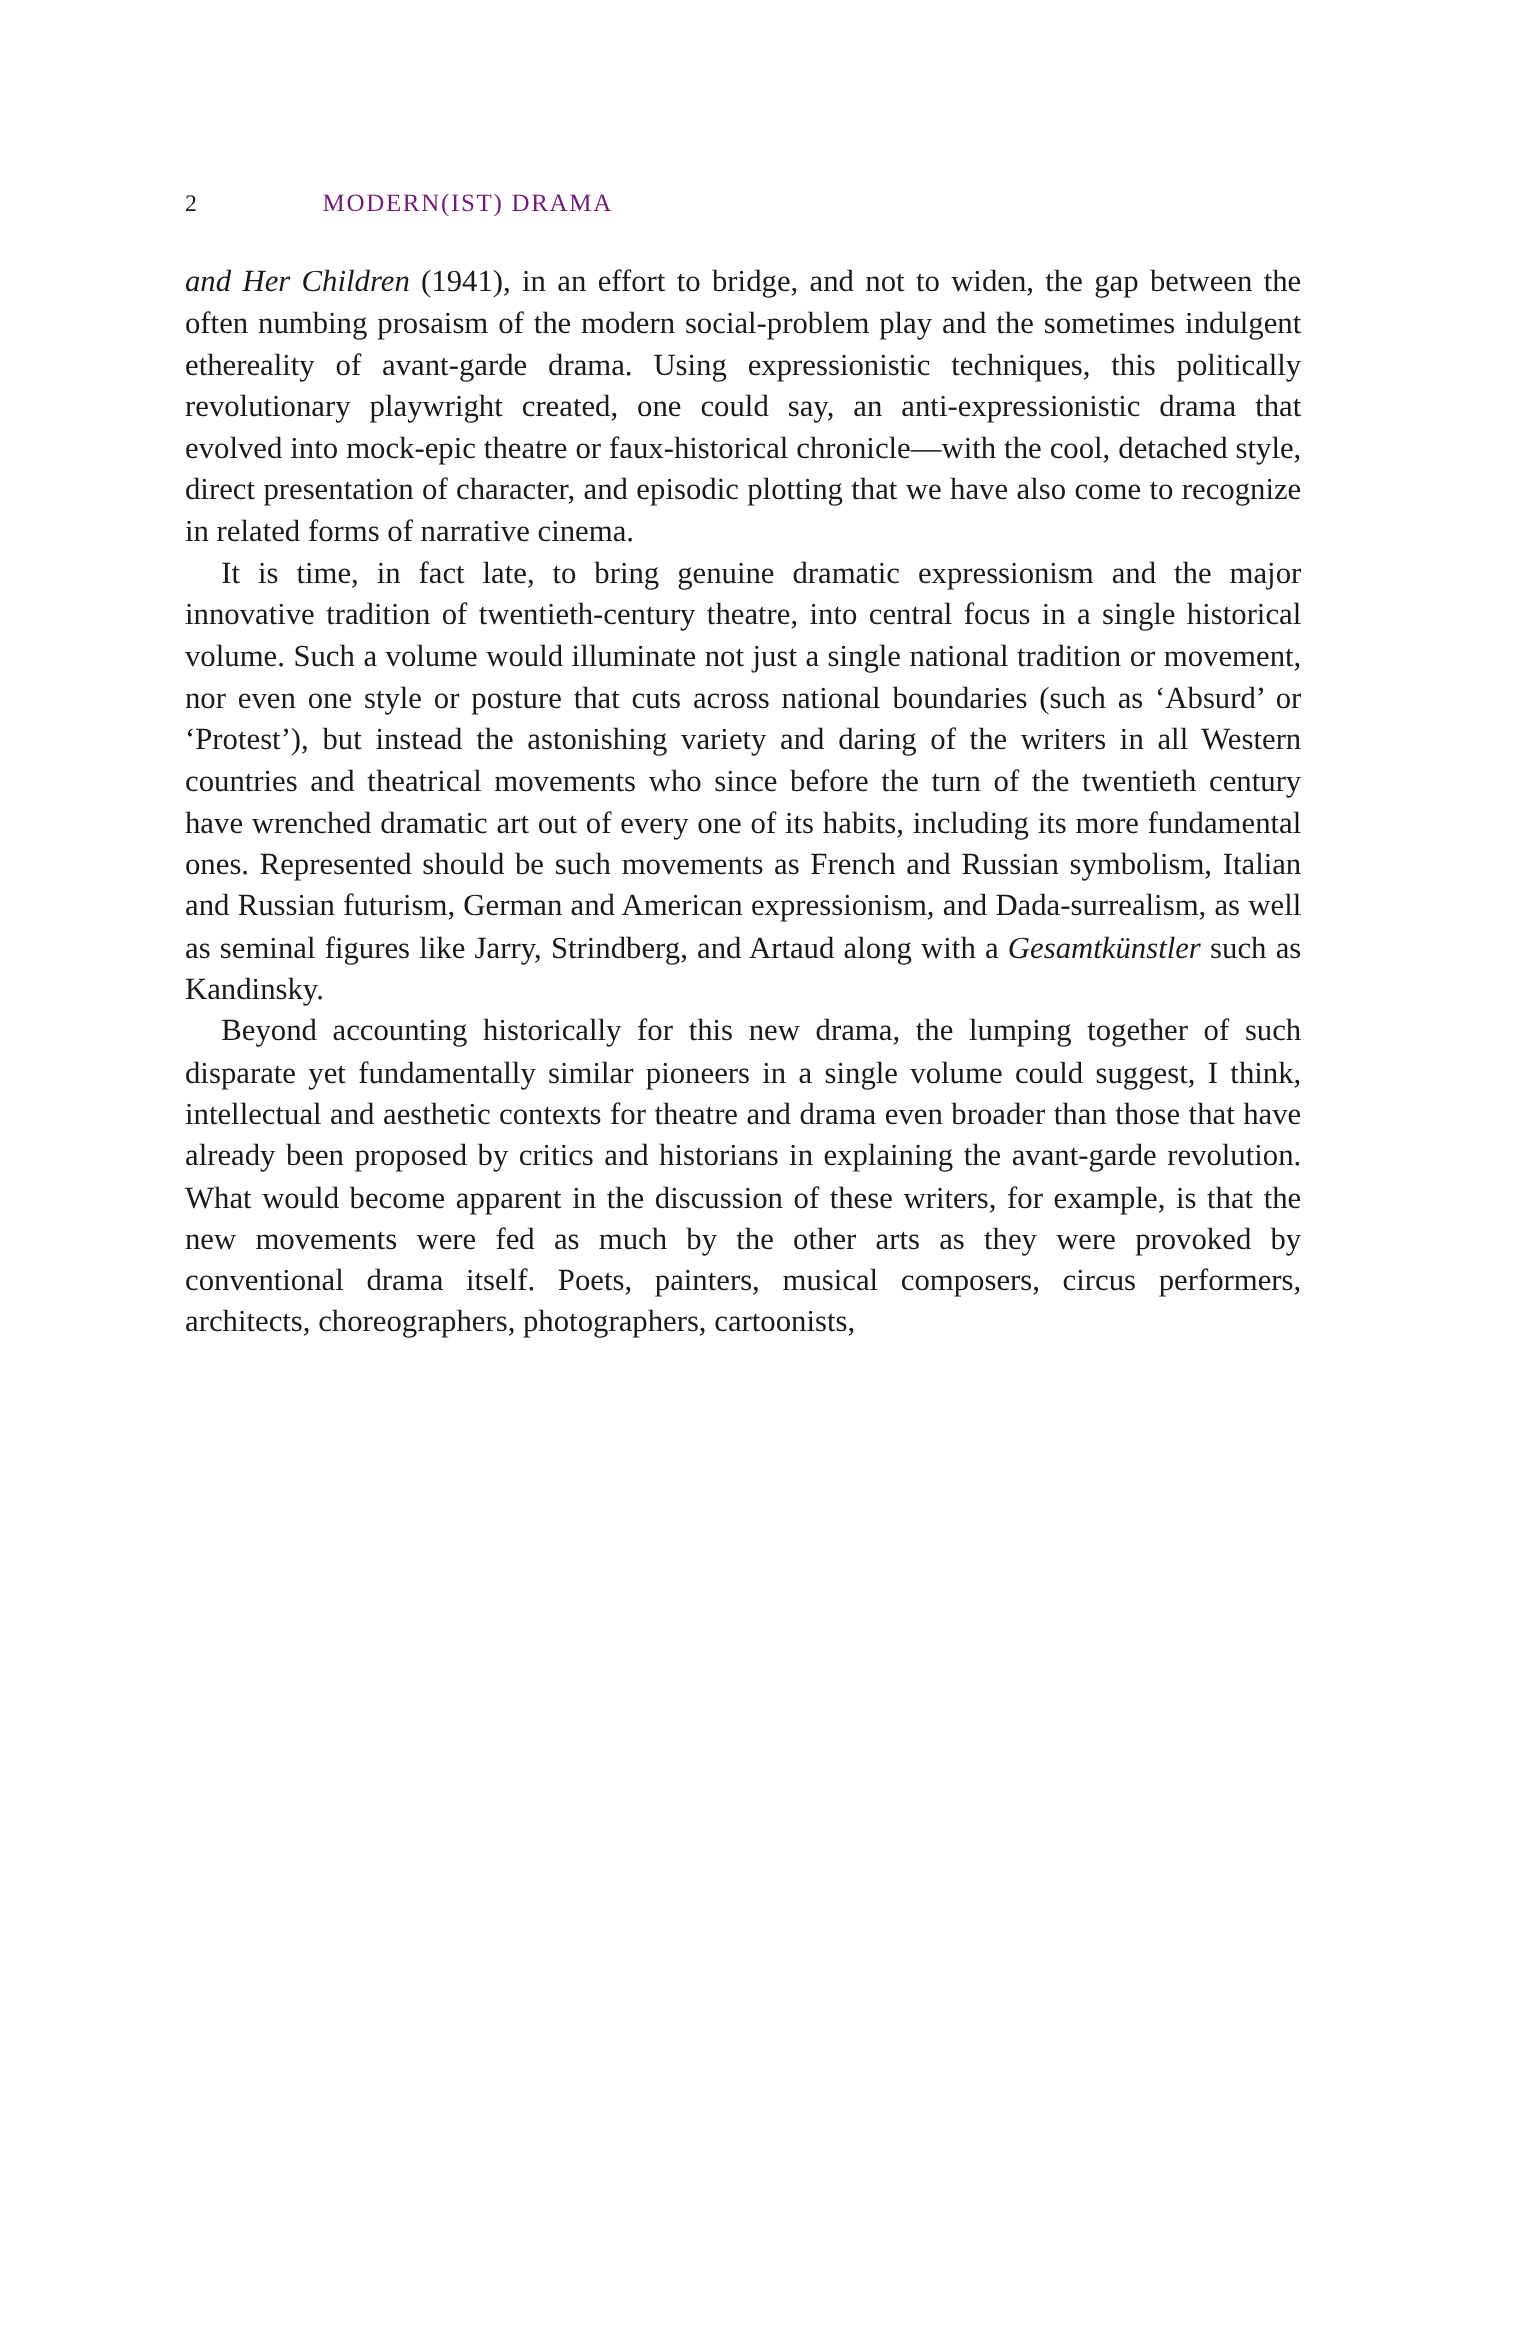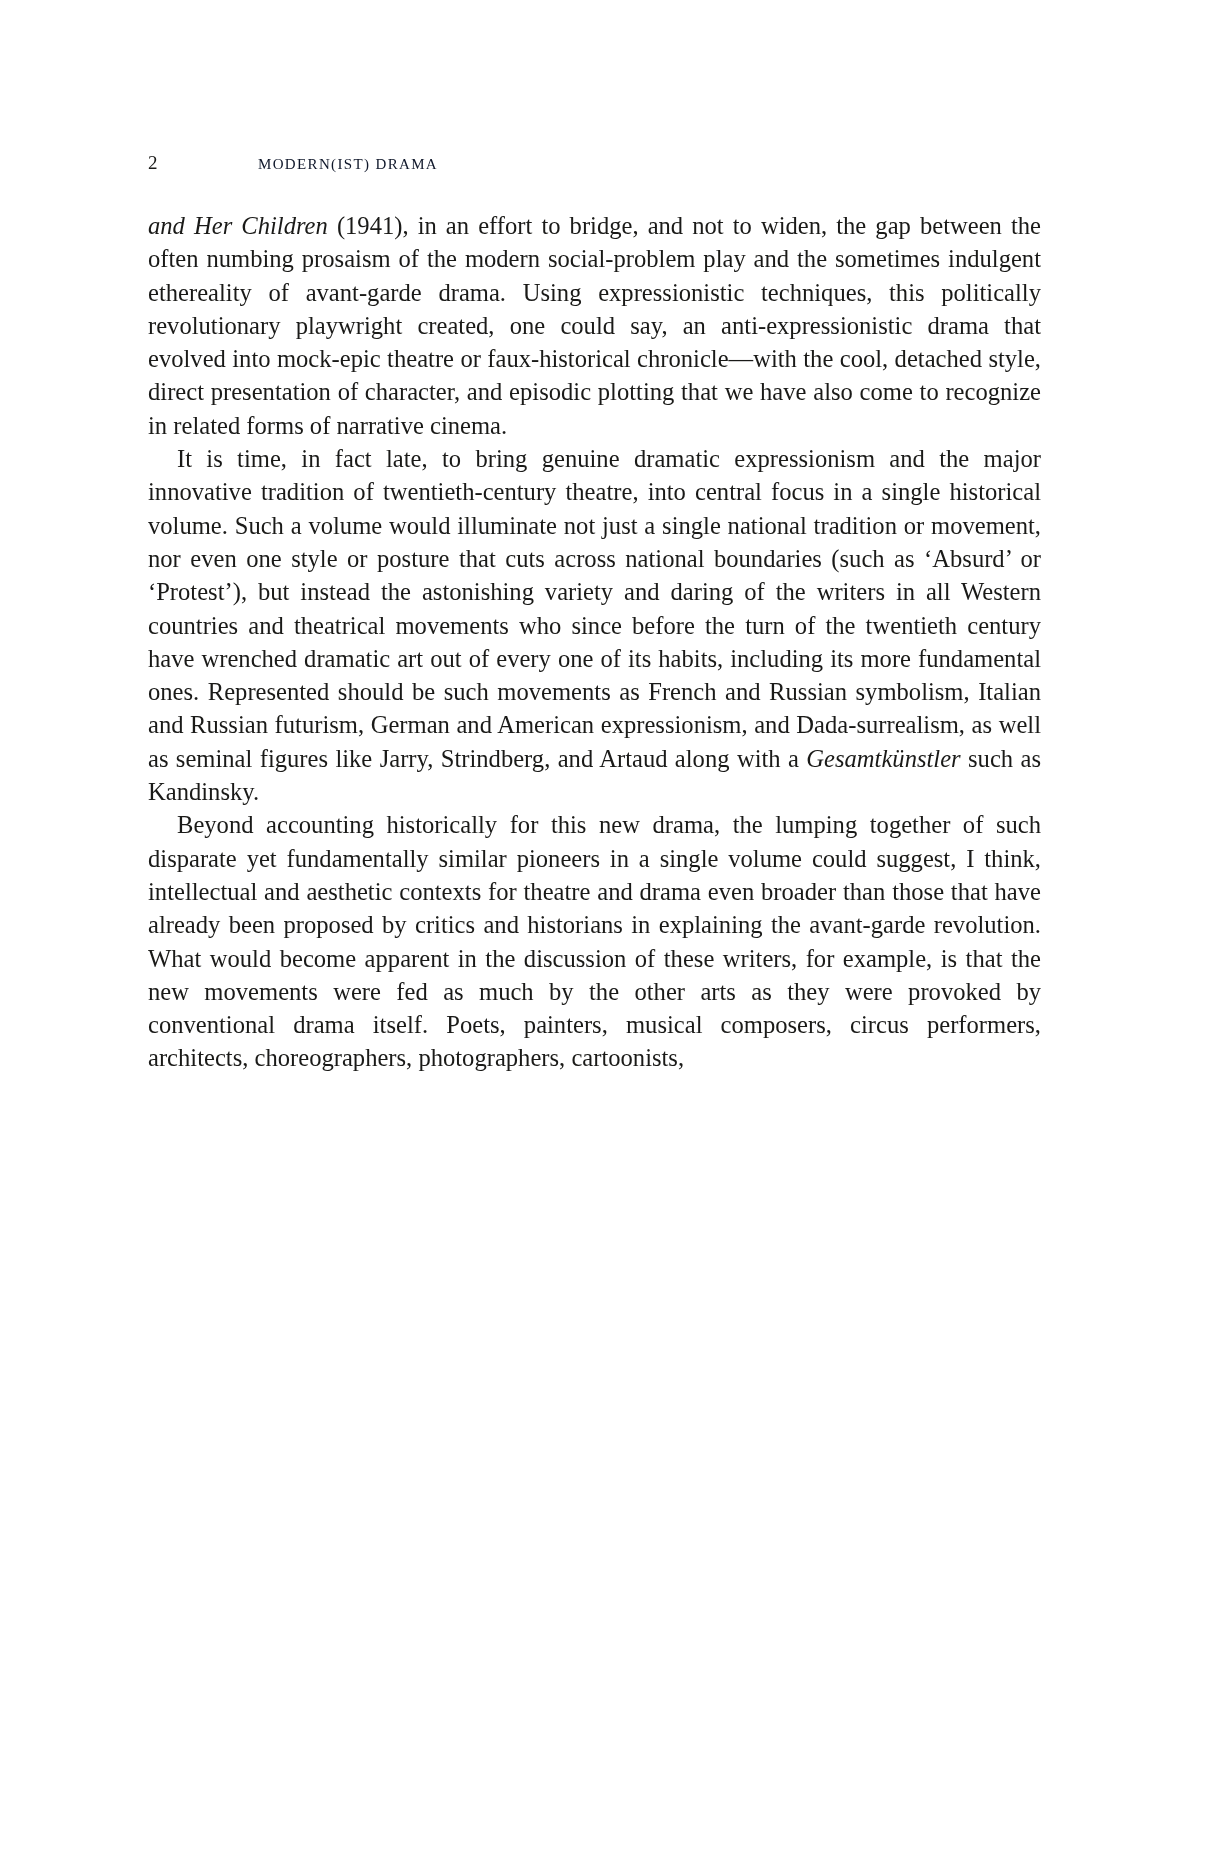--- a/index.html
+++ b/index.html
@@ -34,23 +34,23 @@
     align-items: baseline;
   }
   .folio {
     font-size: 19px;
     letter-spacing: 0.5px;
     color: #1a1a18;
     width: 110px;
     flex: 0 0 110px;
   }
   .head-title {
-    font-size: 15px;
+    font-size: 20px;
     letter-spacing: 1.35px;
-    color: #0f172a;
+    color: #701a75;
     white-space: nowrap;
     text-align: center;
   }
 
   
   .textblock {
     position: absolute;
     left: 148px;
     top: 209px;
     width: 893px;

